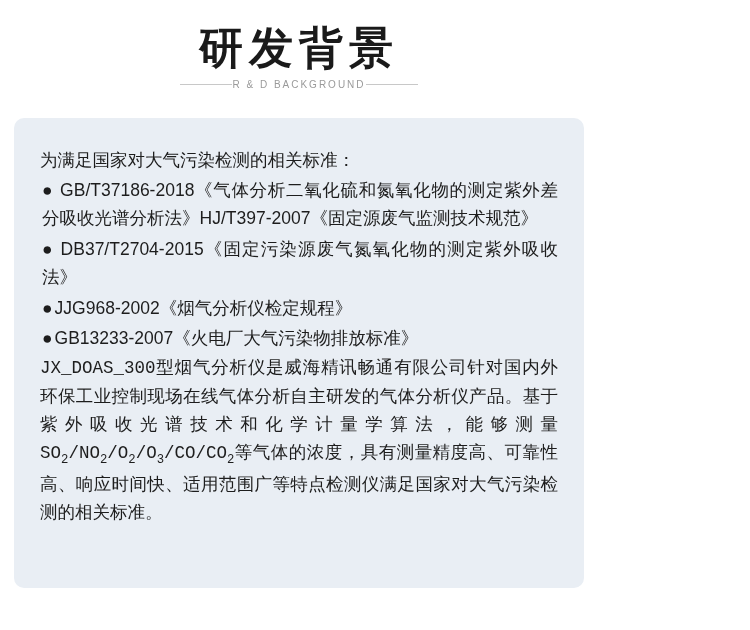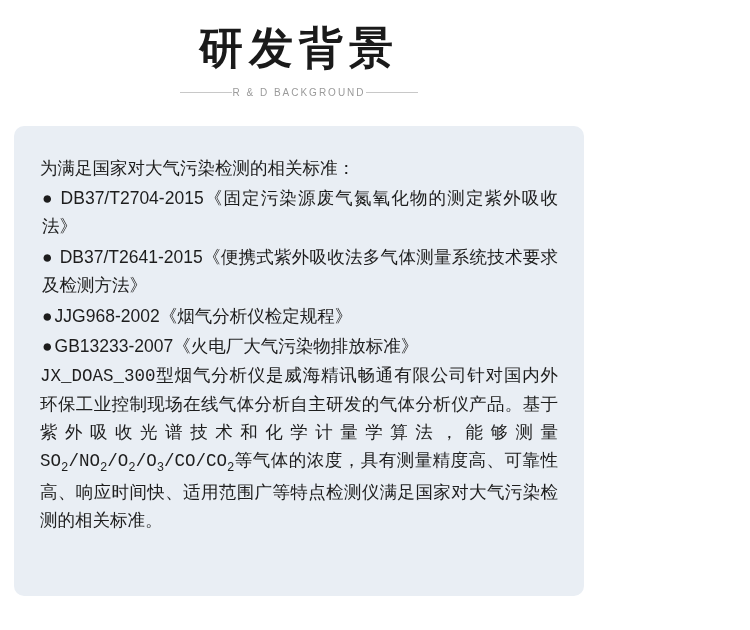--- a/index.html
+++ b/index.html
@@ -24,21 +24,21 @@
     padding-top: 22px;
   }
   .title {
     font-size: 44px;
     font-weight: bold;
     letter-spacing: 6px;
     color: #1a1a1a;
     line-height: 1.2;
   }
   .subtitle-wrap {
-    margin-top: 12px;
+    margin-top: 4px;
     display: flex;
     align-items: center;
     justify-content: center;
   }
   .sub-line {
     width: 52px;
     height: 1px;
     background: #c8c8c8;
   }
   .subtitle {
@@ -88,29 +88,29 @@
       <span class="sub-line"></span>
       <span class="subtitle">R &amp; D BACKGROUND</span>
       <span class="sub-line"></span>
     </div>
   </div>
 
   <div class="panel">
 
     <p class="para">为满足国家对大气污染检测的相关标准：</p>
 
+    <p class="para bullet">
+      <span class="bullet-dot">●</span><span> GB/T37186-2018《气体分析二氧化硫和氮氧化物的测定紫外差分吸收光谱分析法》HJ/T397-2007《固定源废气监测技术规范》</span>
+    </p>
 
     <p class="para bullet">
       <span class="bullet-dot">●</span><span> DB37/T2704-2015《固定污染源废气氮氧化物的测定紫外吸收法》</span>
     </p>
 
 
-    <p class="para bullet">
-      <span class="bullet-dot">●</span><span> DB37/T2641-2015《便携式紫外吸收法多气体测量系统技术要求及检测方法》</span>
-    </p>
 
     <p class="para bullet">
       <span class="bullet-dot">●</span><span>JJG968-2002《烟气分析仪检定规程》</span>
     </p>
 
     <p class="para bullet">
       <span class="bullet-dot">●</span><span>GB13233-2007《火电厂大气污染物排放标准》</span>
     </p>
 
     <div class="body-block">

